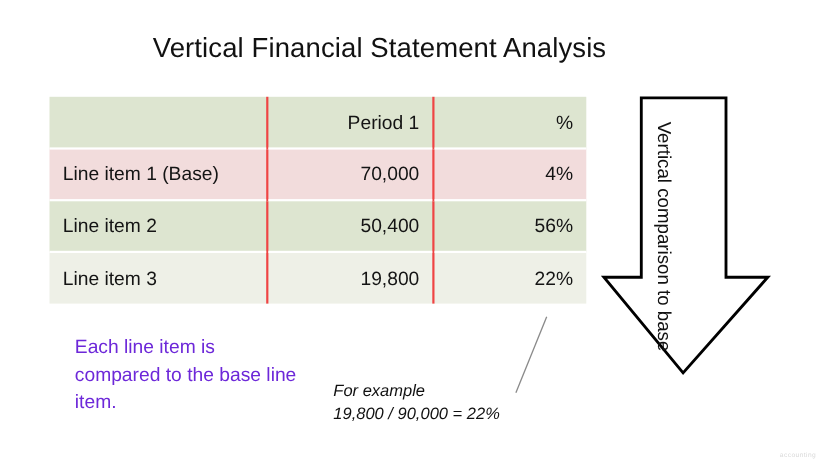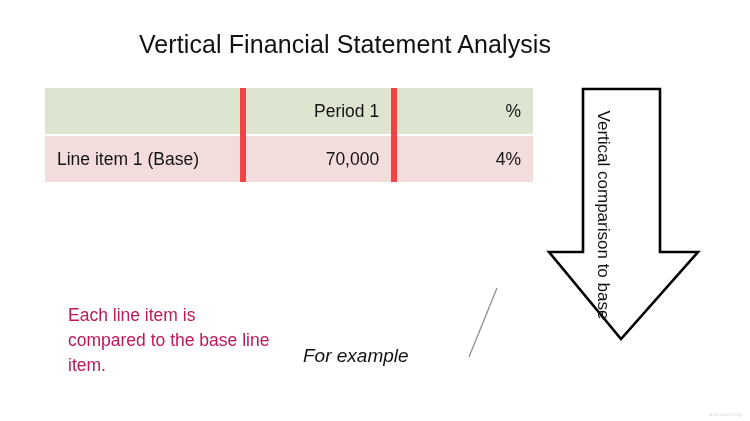--- a/index.html
+++ b/index.html
@@ -56,41 +56,41 @@
   .col-label { width: 180px; text-align: left; }
   .col-period { width: 137px; text-align: right; }
   .col-pct    { width: 126px; text-align: right; }
 
   .row-header td { background: #dde5d0; }
   .row-base td   { background: #f2dcdc; }
   .row-alt td    { background: #dde5d0; }
   .row-light td  { background: #eef0e7; }
 
   
-  .fin-table td + td { border-left: 6px solid #ef4444; }
+  .fin-table td + td { border-left: 2px solid #ef4444; }
   .fin-table tr + tr td { border-top: 2px solid #ffffff; }
 
   
   .caption-left {
     position: absolute;
     left: 68px;
     top: 303px;
     width: 210px;
     font-size: 17.5px;
     line-height: 25px;
-    color: #be185d;
+    color: #6d28d9;
   }
 
   
   .example-note {
     position: absolute;
     left: 303px;
     top: 345px;
     width: 220px;
-    font-size: 19px;
+    font-size: 15px;
     line-height: 21px;
     font-style: italic;
     color: #111111;
   }
 
   
   .leader-line {
     position: absolute;
     left: 455px;
     top: 275px;
@@ -159,31 +159,42 @@
       <tr class="row-header">
         <td class="col-label"></td>
         <td class="col-period">Period 1</td>
         <td class="col-pct">%</td>
       </tr>
       <tr class="row-base">
         <td class="col-label">Line item 1 (Base)</td>
         <td class="col-period">70,000</td>
         <td class="col-pct">4%</td>
       </tr>
+      <tr class="row-alt">
+        <td class="col-label">Line item 2</td>
+        <td class="col-period">50,400</td>
+        <td class="col-pct">56%</td>
+      </tr>
+      <tr class="row-light">
+        <td class="col-label">Line item 3</td>
+        <td class="col-period">19,800</td>
+        <td class="col-pct">22%</td>
+      </tr>
     </tbody>
   </table>
 
   <div class="caption-left">Each line item is compared to the base line item.</div>
 
   <svg class="leader-line" viewBox="0 0 60 90" width="60" height="90">
     <line x1="42" y1="13" x2="14" y2="82" stroke="#8a8a8a" stroke-width="1.2"></line>
   </svg>
 
   <div class="example-note">
     <div>For example</div>
+    <div>19,800 / 90,000 = 22%</div>
   </div>
 
   <div class="arrow-wrap">
     <svg class="arrow-svg" viewBox="0 0 160 258" width="160" height="258">
       <polygon points="38,3 115,3 115,166 153,166 76,253 4,166 38,166" fill="#ffffff" stroke="#000000" stroke-width="2.6" stroke-linejoin="miter"></polygon>
     </svg>
     <div class="arrow-text">
       <span>Vertical comparison to base</span>
     </div>
   </div>

